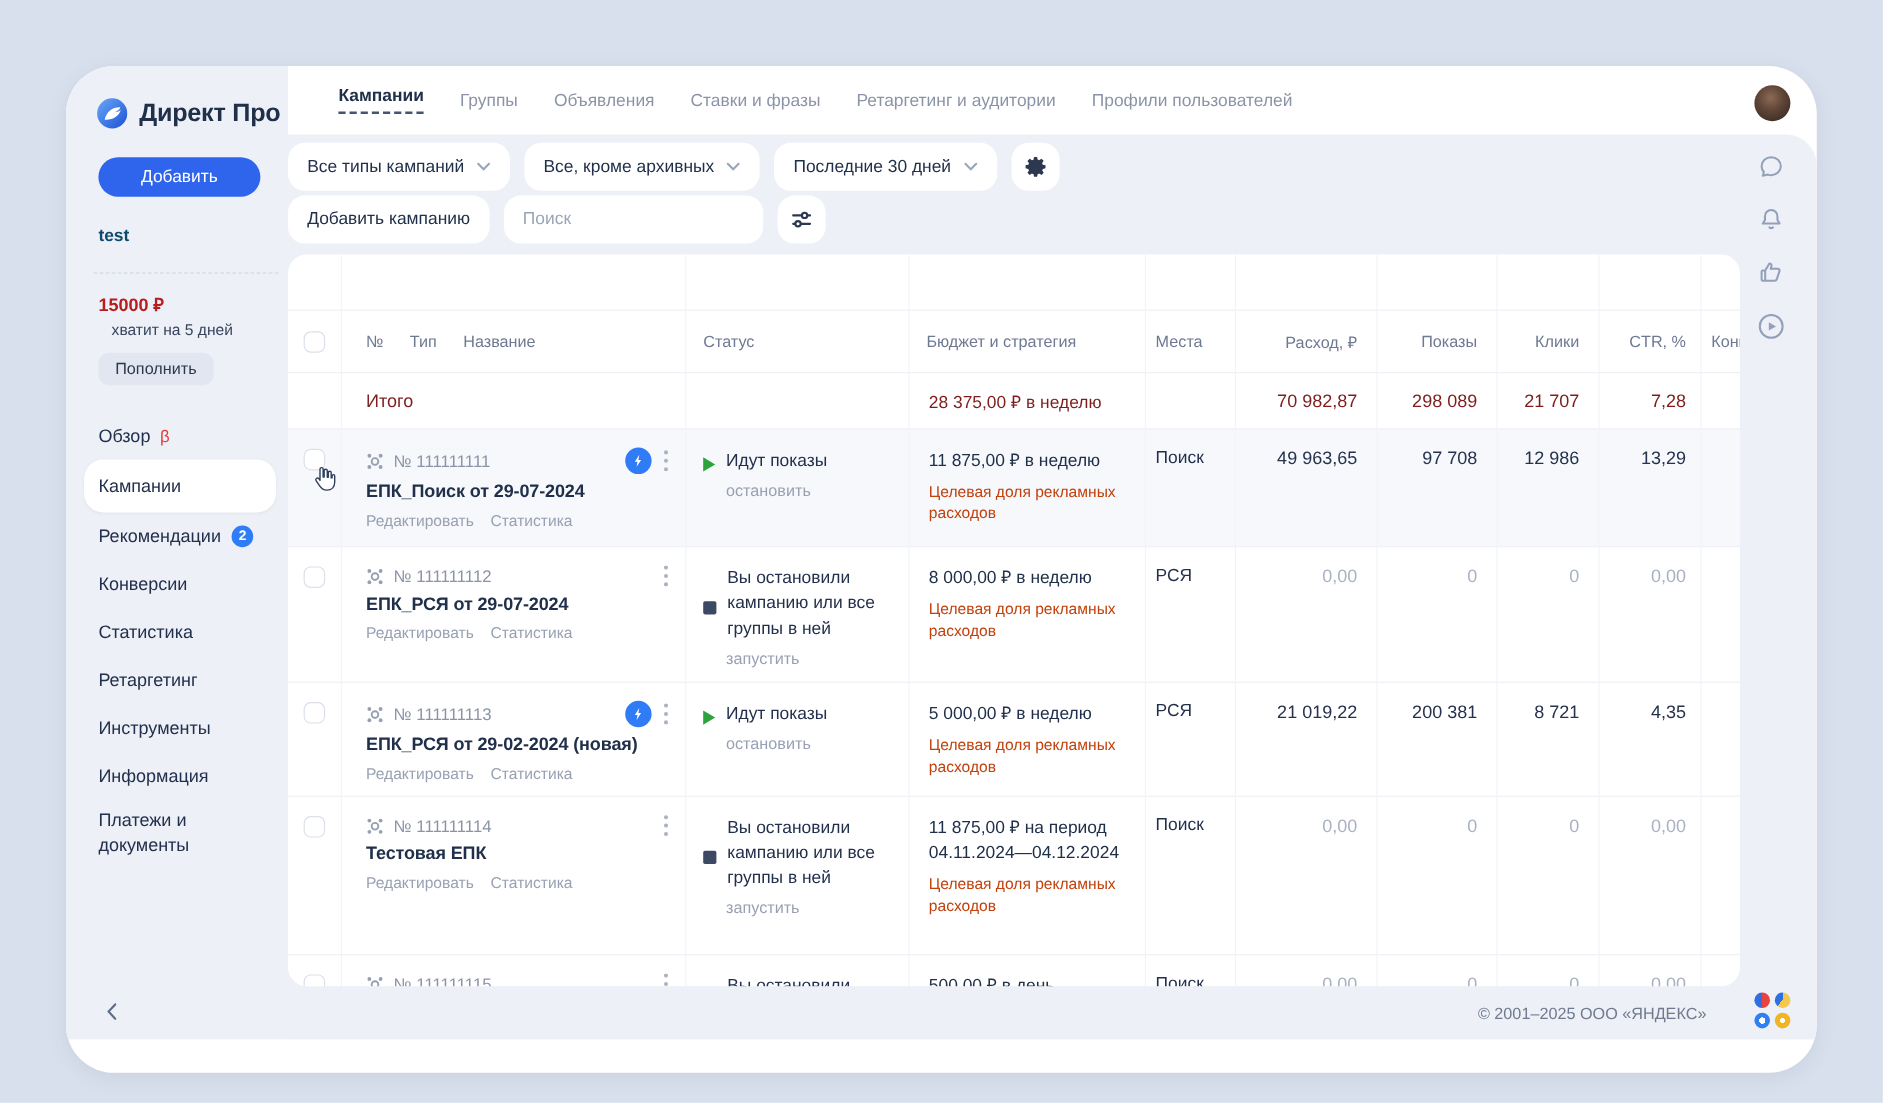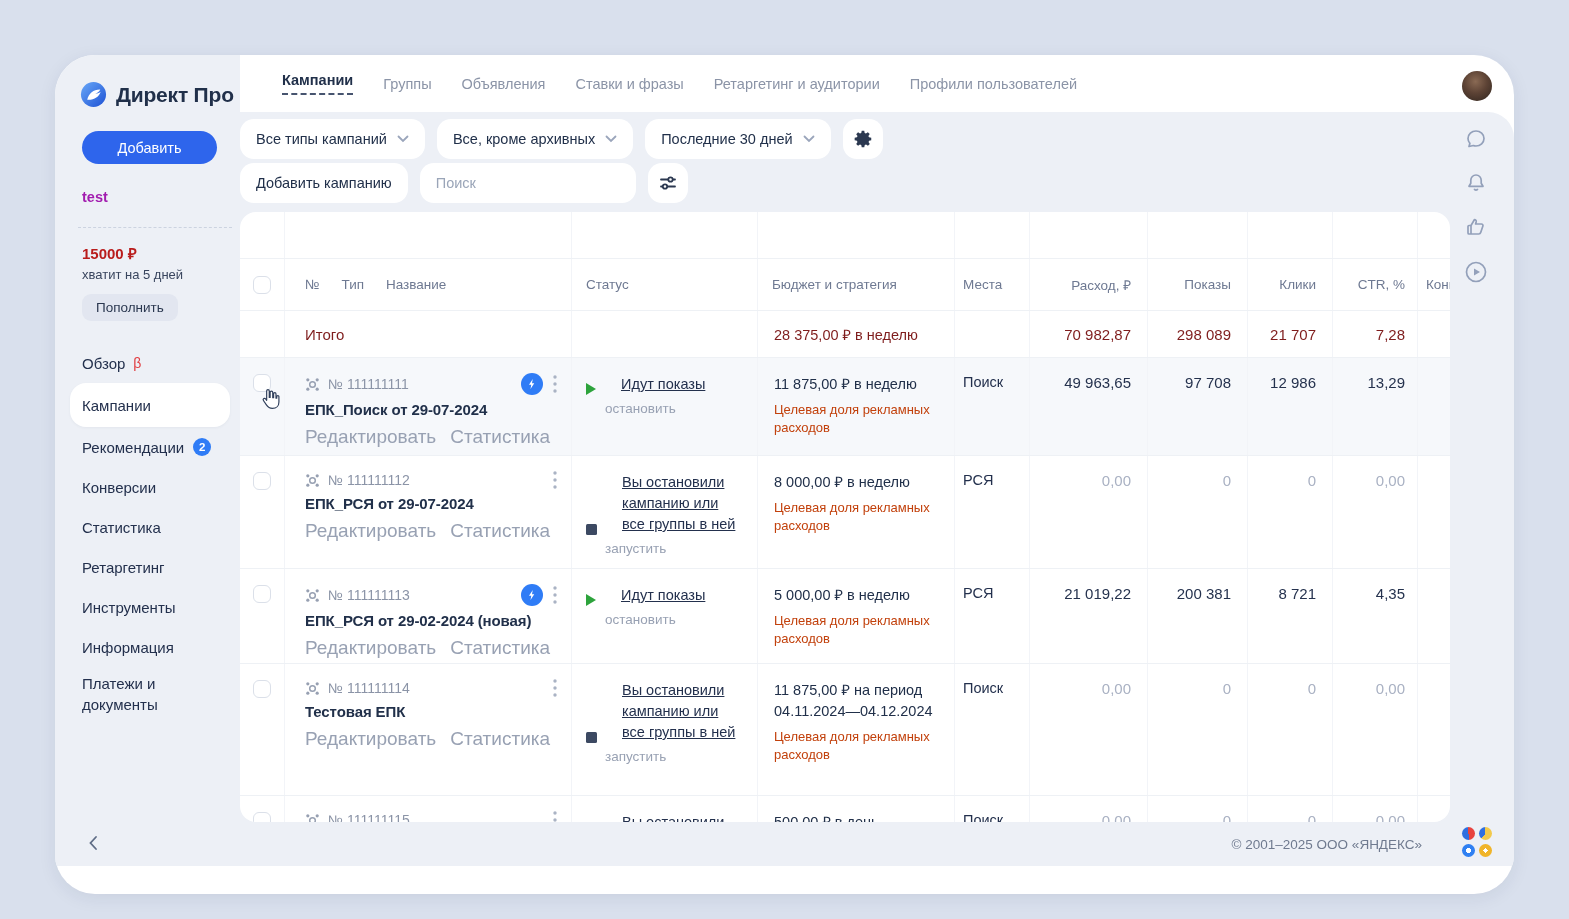--- a/index.html
+++ b/index.html
@@ -21,24 +21,24 @@
   .content-bg { position:absolute; left:185px; top:57px; width:1274px; height:754px; background:#edf0f6; border-top-right-radius:26px; }
 
   
   .logo { position:absolute; left:25px; top:26px; display:flex; align-items:center; gap:9px; }
   .logo-text { font-size:21px; font-weight:700; letter-spacing:-.2px; color:#21304a; }
   .add-btn {
     position:absolute; left:27px; top:76px; width:135px; height:33px;
     background:#2e65ec; color:#fff; border:none; border-radius:17px;
     font-size:14.5px; font-family:inherit; display:flex; align-items:center; justify-content:center; cursor:pointer;
   }
-  .account { position:absolute; left:27px; top:134px; font-size:14.5px; font-weight:700; color:#a21caf; }
+  .account { position:absolute; left:27px; top:134px; font-size:14.5px; font-weight:700; color:#0c4a6e; }
   .sb-divider { position:absolute; left:23px; top:172px; width:154px; border-top:1px dashed #ccd3e0; }
   .balance { position:absolute; left:27px; top:188px; font-size:15px; font-weight:700; color:#b91c1c; }
-  .balance-note { position:absolute; left:27px; top:212px; font-size:13px; color:#39455e; }
+  .balance-note { position:absolute; left:38px; top:212px; font-size:13px; color:#39455e; }
   .topup-btn {
     position:absolute; left:27px; top:239px; height:27px; padding:0 14px;
     background:#e2e6f0; color:#2b3850; border:none; border-radius:9px;
     font-size:13.5px; font-family:inherit; display:flex; align-items:center; cursor:pointer;
   }
   .menu { position:absolute; left:15px; top:288px; width:160px; }
   .mi { min-height:40px; display:flex; align-items:center; padding:0 0 0 12px; font-size:15px; font-weight:500; color:#23304d; cursor:pointer; }
   .mi.active { background:#fff; border-radius:16px; height:44px; box-shadow:0 1px 3px rgba(40,50,80,.05); }
   .mi .beta { margin-left:8px; color:#e13d41; font-size:14px; }
   .mi .badge { margin-left:9px; width:18px; height:18px; border-radius:50%; background:#2f7cf6; color:#fff; font-size:11.5px; font-weight:700; display:flex; align-items:center; justify-content:center; }
@@ -101,25 +101,25 @@
   .hdr .c-check, .totalrow .c-check { padding-top:0; align-items:center; }
   .hdr .c-check { display:flex; }
 
   .c-main { padding:15px 12px 0 20px; }
   .cm-line1 { display:flex; align-items:center; gap:8px; }
   .cm-num { font-size:14px; color:#8b94a7; }
   .cm-spacer { flex:1; }
   .bolt { width:22px; height:22px; border-radius:50%; background:#2f7cf6; display:inline-flex; align-items:center; justify-content:center; flex:none; cursor:pointer; }
   .dots { display:inline-flex; padding:0 2px; cursor:pointer; }
   .cm-name { margin-top:6px; font-size:15px; font-weight:700; letter-spacing:-.1px; color:#21304a; }
-  .cm-links { margin-top:8px; display:flex; gap:14px; font-size:19px; color:#98a1b3; }
+  .cm-links { margin-top:8px; display:flex; gap:14px; font-size:13px; color:#98a1b3; }
   .cm-links span { cursor:pointer; }
 
   .c-status { padding:16px 12px 0 14px; }
-  .st-line { display:flex; gap:25px; align-items:flex-end;text-decoration:underline; }
+  .st-line { display:flex; gap:9px; align-items:center; }
   .st-txt { font-size:14.5px; line-height:21px; color:#23304d; }
   .tri { width:0; height:0; border-left:10px solid #2da33c; border-top:6px solid transparent; border-bottom:6px solid transparent; margin-top:4px; flex:none; }
   .sq { width:11px; height:11px; background:#3c4962; border-radius:1.5px; margin-top:5px; flex:none; }
   .st-action { margin:6px 0 0 19px; font-size:13.5px; color:#98a1b3; cursor:pointer; }
 
   .c-budget { padding:16px 16px 0 16px; }
   .bu-main { font-size:14.5px; font-weight:500; line-height:21px; color:#21304a; }
   .bu-strat { margin-top:6px; font-size:13px; line-height:18px; color:#c2410c; }
 
   .c-places { padding:16px 6px 0 8px; font-size:14.5px; color:#23304d; }

